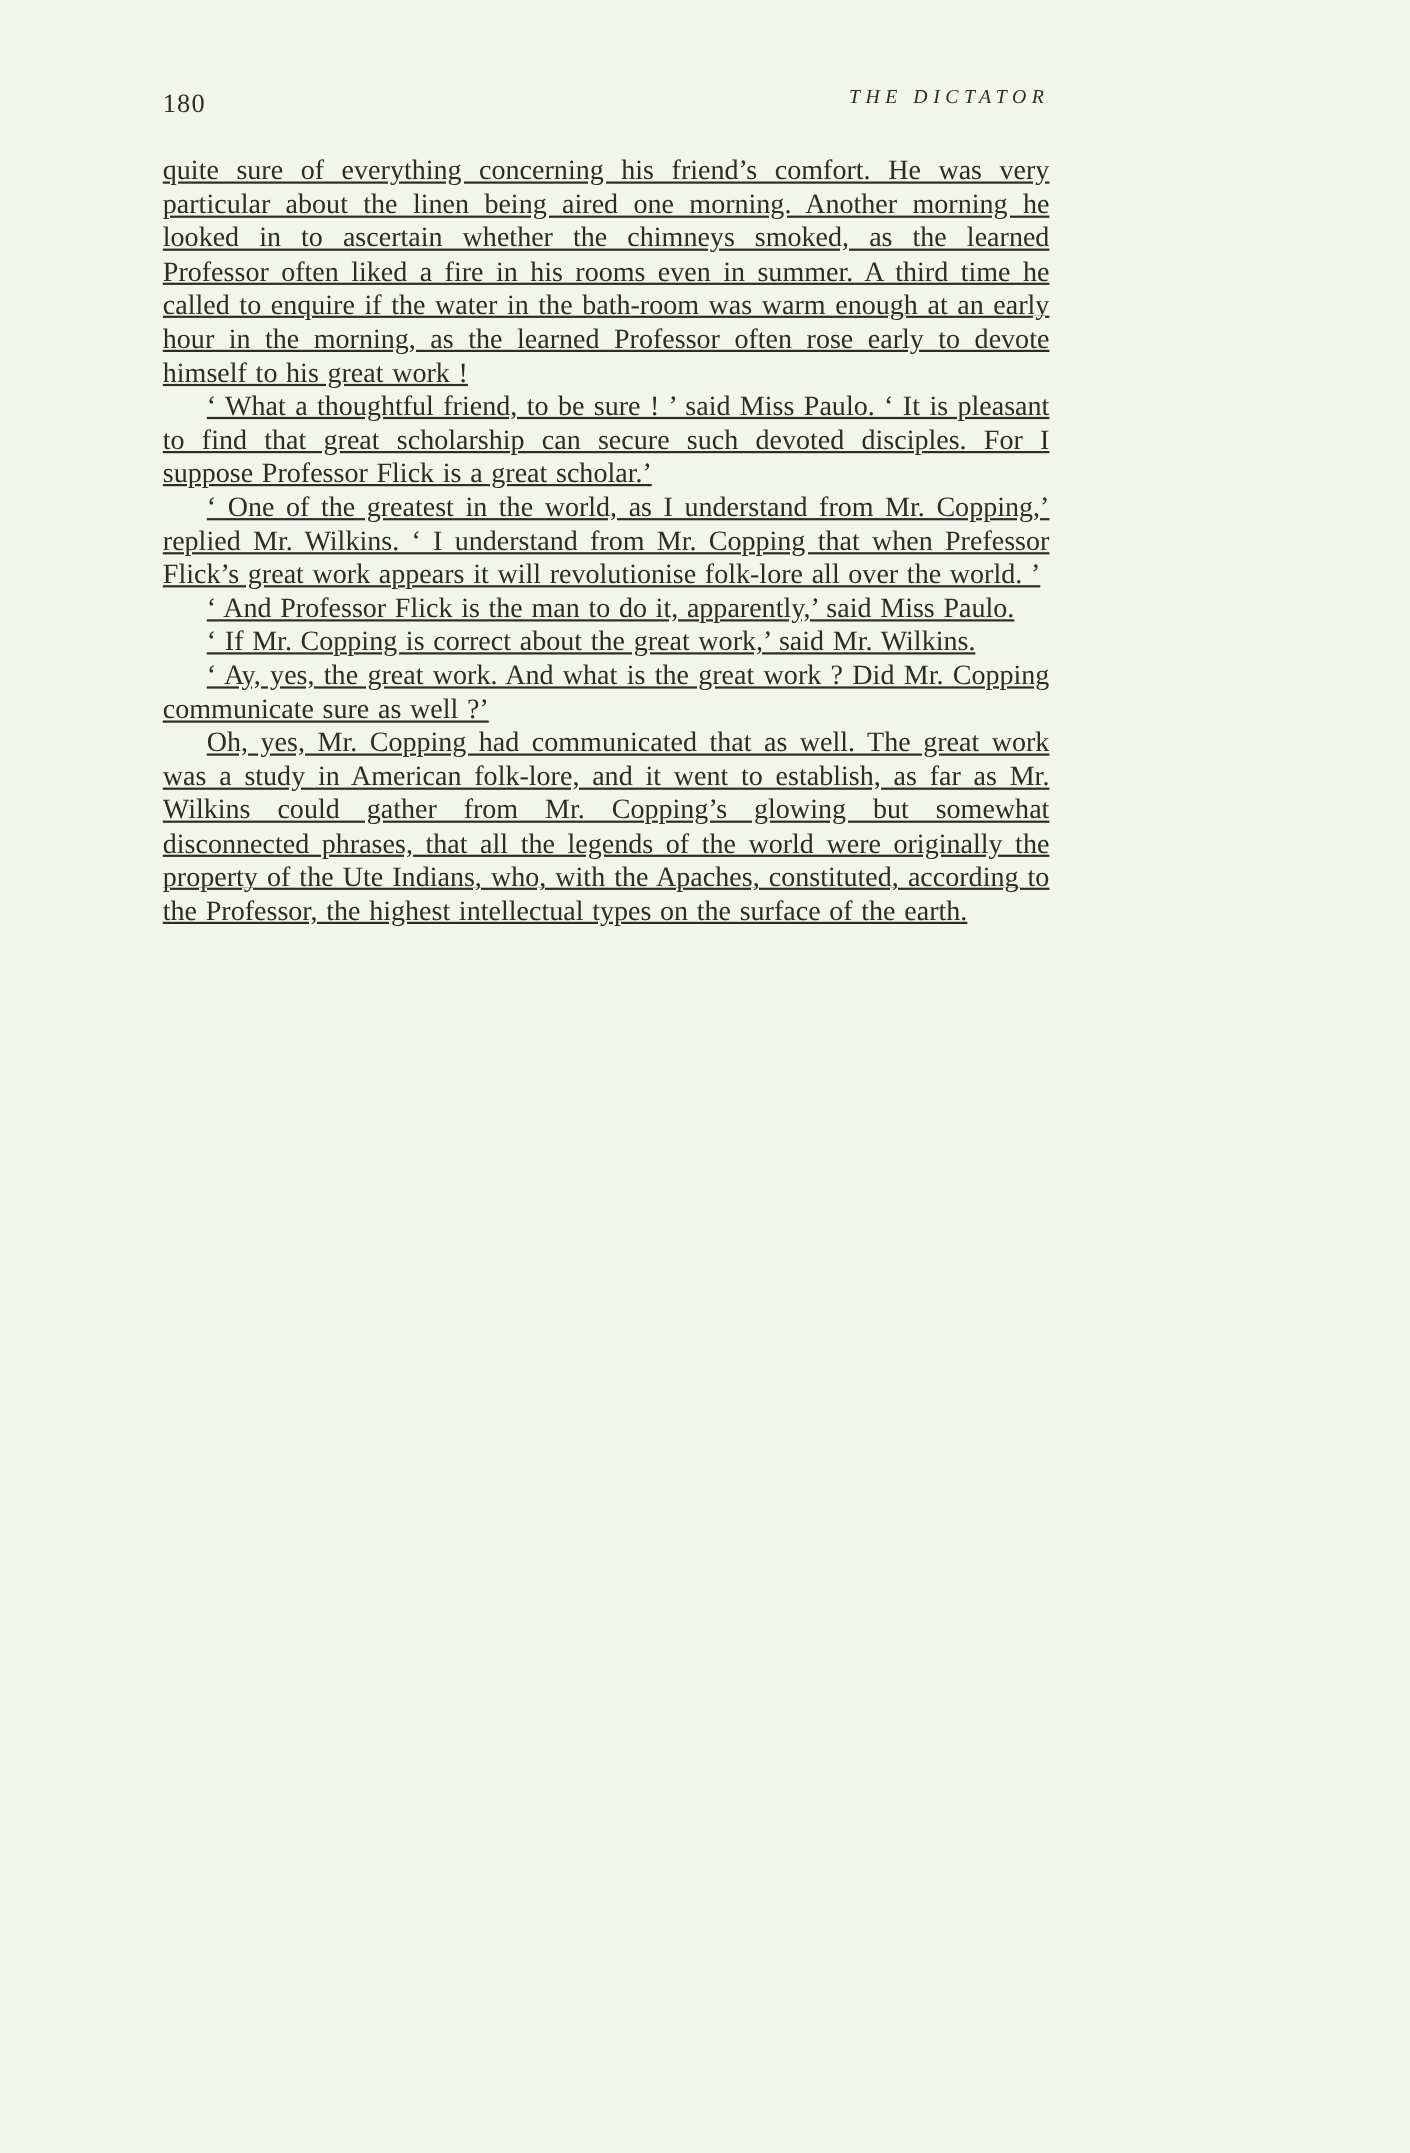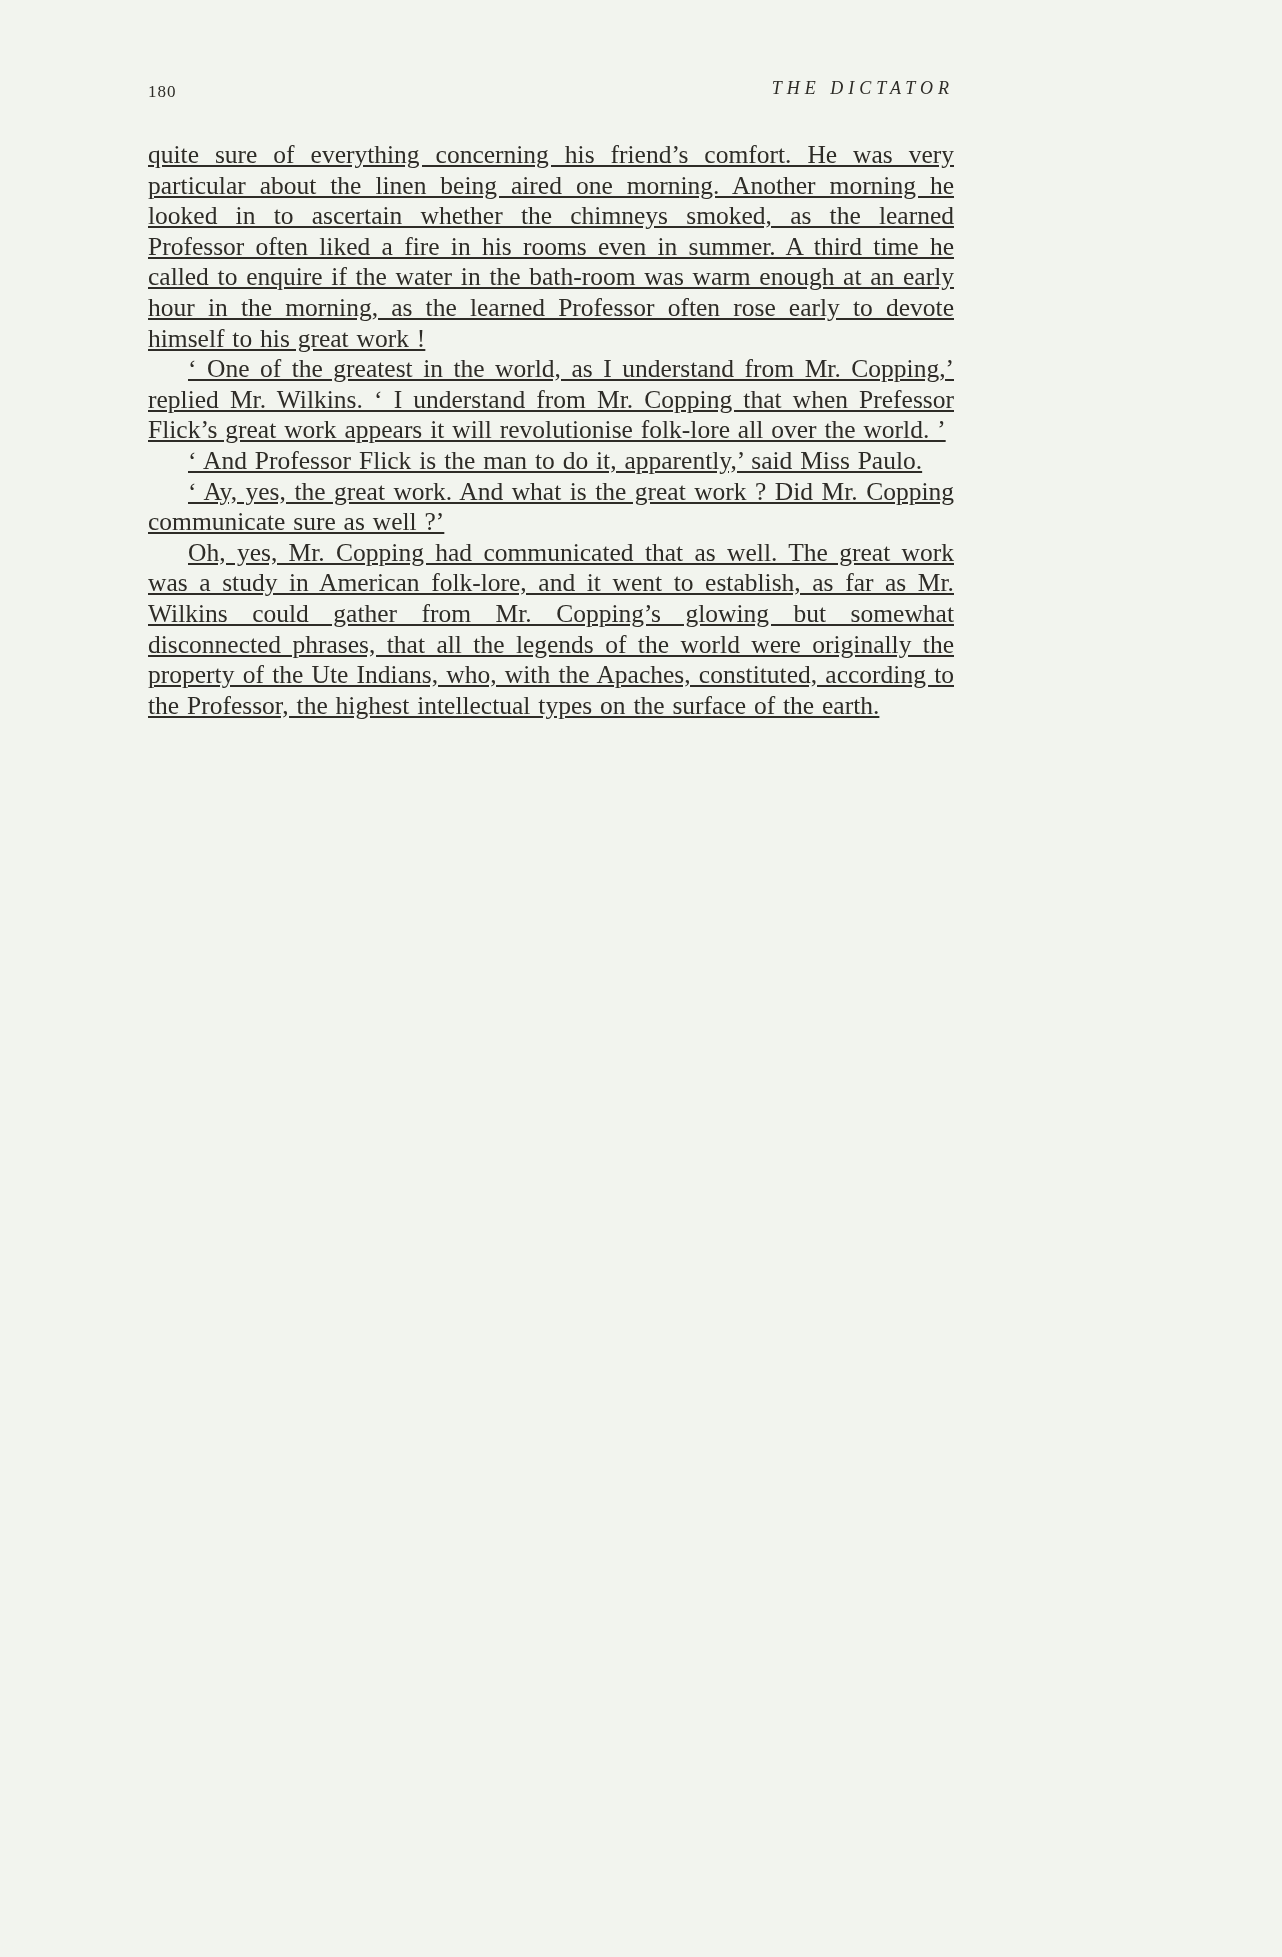--- a/index.html
+++ b/index.html
@@ -20,21 +20,21 @@
     width: 806px;
   }
   .page-header {
     position: relative;
     height: 42px;
   }
   .page-number {
     position: absolute;
     left: 0;
     top: 4px;
-    font-size: 17px;
+    font-size: 24px;
     letter-spacing: 1px;
   }
   .running-title {
     display: block;
     text-align: right;
     font-style: italic;
     font-size: 18px;
     letter-spacing: 5px;
   }
   .page-body {
@@ -58,19 +58,21 @@
 
 <div class="page-content">
 
   <div class="page-header">
     <span class="page-number">180</span>
     <span class="running-title">THE DICTATOR</span>
   </div>
 
   <div class="page-body">
     <p class="para flush">quite sure of everything concerning his friend’s comfort. He was very particular about the linen being aired one morning. Another morning he looked in to ascertain whether the chimneys smoked, as the learned Professor often liked a fire in his rooms even in summer. A third time he called to enquire if the water in the bath-room was warm enough at an early hour in the morning, as the learned Professor often rose early to devote himself to his great work !</p>
+    <p class="para">‘ What a thoughtful friend, to be sure ! ’ said Miss Paulo. ‘ It is pleasant to find that great scholarship can secure such devoted disciples. For I suppose Professor Flick is a great scholar.’</p>
     <p class="para">‘ One of the greatest in the world, as I understand from Mr. Copping,’ replied Mr. Wilkins. ‘ I understand from Mr. Copping that when Prefessor Flick’s great work appears it will revolutionise folk-lore all over the world. ’</p>
     <p class="para">‘ And Professor Flick is the man to do it, apparently,’ said Miss Paulo.</p>
+    <p class="para">‘ If Mr. Copping is correct about the great work,’ said Mr. Wilkins.</p>
     <p class="para">‘ Ay, yes, the great work. And what is the great work ? Did Mr. Copping communicate sure as well ?’</p>
     <p class="para">Oh, yes, Mr. Copping had communicated that as well. The great work was a study in American folk-lore, and it went to establish, as far as Mr. Wilkins could gather from Mr. Copping’s glowing but somewhat disconnected phrases, that all the legends of the world were originally the property of the Ute Indians, who, with the Apaches, constituted, according to the Professor, the highest intellectual types on the surface of the earth.</p>
   </div>
 
 </div>
 
 </body></html>

